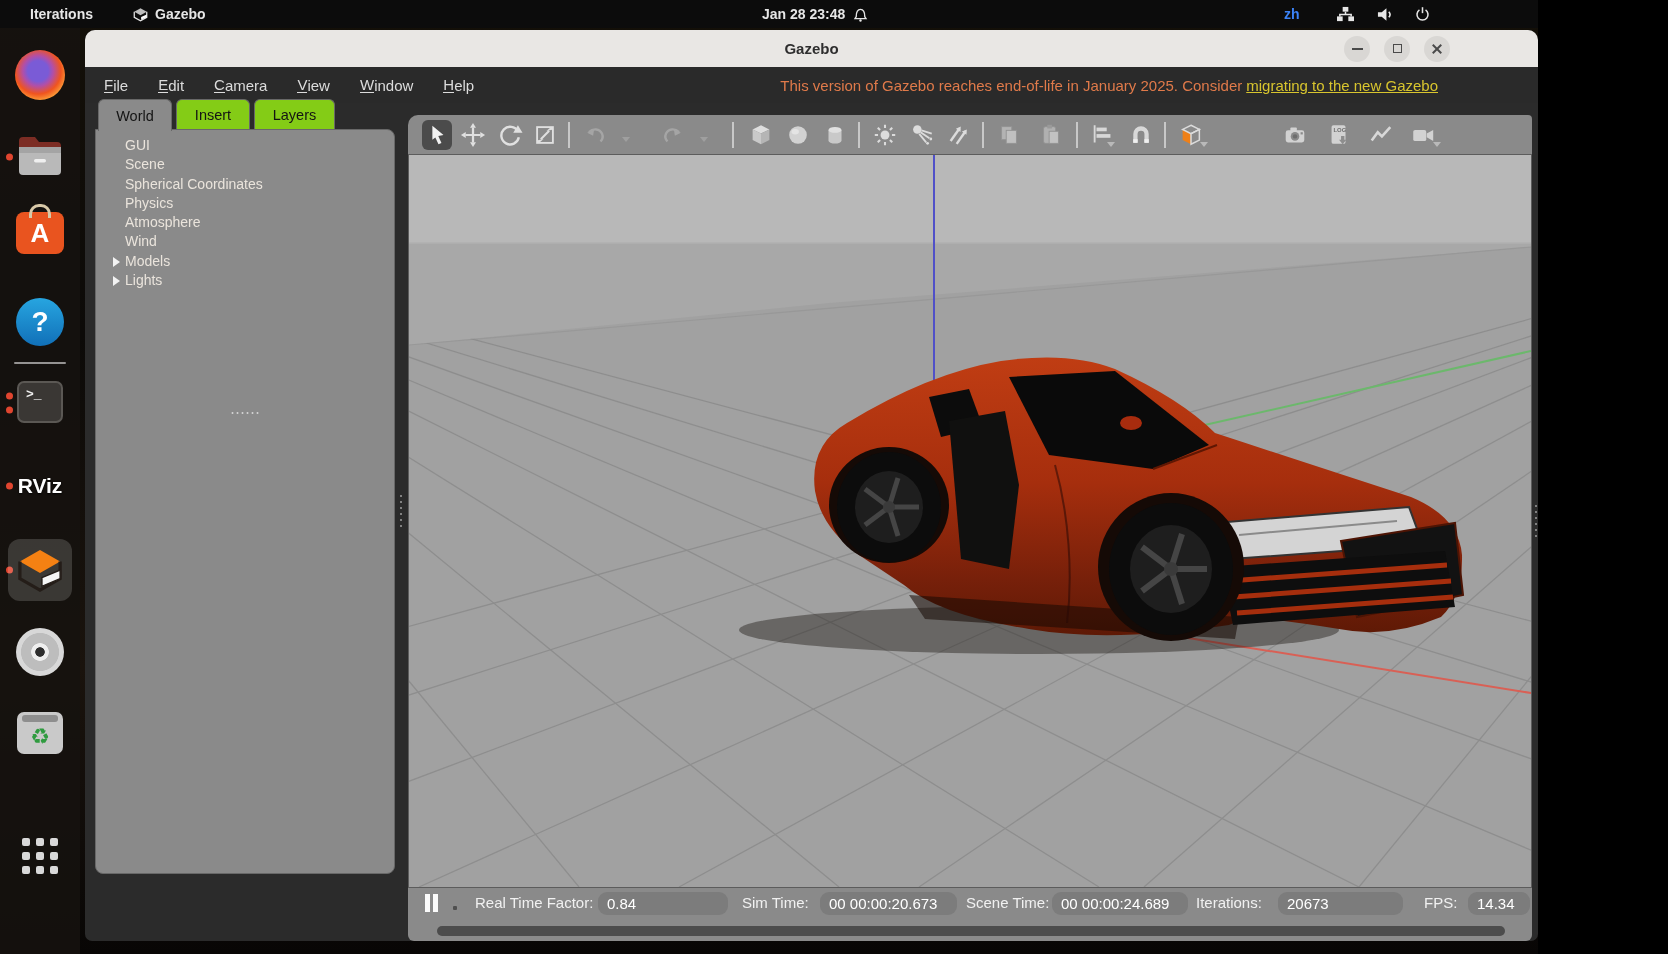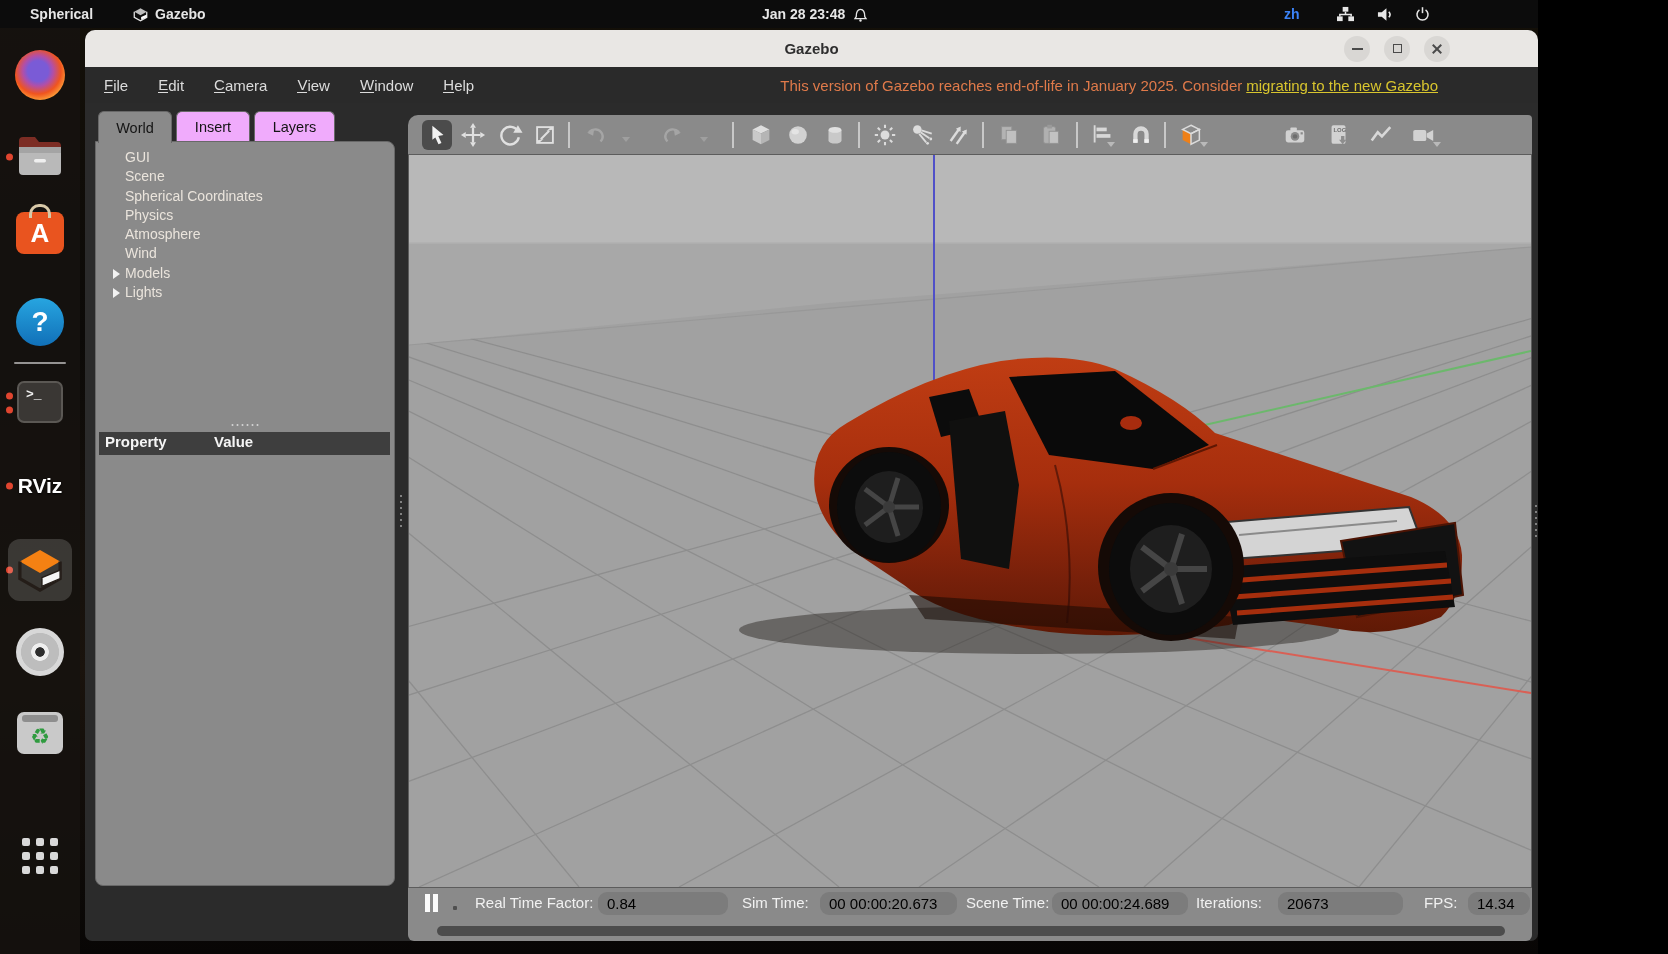--- a/index.html
+++ b/index.html
@@ -61,22 +61,22 @@
 
   #menubar { position:absolute; left:0; top:37px; width:100%; height:36px; background:#2a2a2a; }
   .menu-items { position:absolute; left:4px; top:0; height:36px; display:flex; align-items:center; }
   .menu-item { padding:0 15px; color:#dcdcdc; font-size:15px; height:36px; display:flex; align-items:center; }
   .mn-first { border-bottom:1px solid #dcdcdc; line-height:15px; }
   #eol-warning { position:absolute; right:100px; top:0; height:36px; display:flex; align-items:center; font-size:15px; white-space:nowrap; }
   #eol-warning .warn-text { color:#e07a4a;margin-left:20px; }
   #eol-warning .warn-link { color:#d8c52e; text-decoration:underline; margin-left:4px; }
 
   
-  #left-panel { position:absolute; left:10px; top:78px; width:299px; height:778px; }
-  .lp-tab { position:absolute; top:3px; height:30px; background:#f0abfc; border:1px solid #686868; border-bottom:none;
+  #left-panel { position:absolute; left:10px; top:66px; width:299px; height:778px; }
+  .lp-tab { position:absolute; top:3px; height:30px; background:#84cc16; border:1px solid #686868; border-bottom:none;
             border-radius:6px 6px 0 0; color:#141414; font-size:14.5px; display:flex; align-items:center; justify-content:center; }
   .lp-tab.active { background:#8a8a8a; height:32px; z-index:3; }
   #tab-world { left:3px; width:74px; } #tab-insert { left:81px; width:74px; } #tab-layers { left:159px; width:81px; }
   #lp-body { position:absolute; left:0; top:33px; width:300px; height:745px; background:#8a8a8a;
              border:1px solid #686868; border-radius:0 8px 8px 8px; z-index:2; }
   .tree { position:absolute; left:0; top:6px; width:100%; }
   .tree-row { position:relative; height:19.3px; line-height:19.3px; color:#eae4dc; font-size:14px; padding-left:29px; }
   .tree-arrow { position:absolute; left:17px; top:5px; width:0; height:0;
                 border-left:7px solid #f2f2f2; border-top:5px solid transparent; border-bottom:5px solid transparent; }
   .lp-splitter-dots { position:absolute; left:50%; top:282px; transform:translateX(-50%); display:flex; gap:3px; }
@@ -100,37 +100,37 @@
   .tsep { position:absolute; top:7px; width:2px; height:26px; background:#d2d2d2; opacity:.85; }
   .caret { position:absolute; top:22px; width:0; height:0; border-left:4.5px solid transparent;
            border-right:4.5px solid transparent; border-top:5px solid #b9b9b9; }
 
   #view3d { position:absolute; left:1px; top:40px; width:1122px; height:732px; background:#b8b8b8; outline:1px solid #5c5c5c; }
 
   
   #statusbar { position:absolute; left:0; top:772px; width:100%; height:35px; font-size:15px;padding-left:48px; }
   .sb-label { position:absolute; top:7px; color:#f1f1f1; }
   .sb-box { position:absolute; top:5px; height:23px; line-height:23px; background:#7c7c7c; border-radius:9px;
-            color:#000000; padding-left:9px; font-size:15px; }
+            color:#ffffff; padding-left:9px; font-size:15px; }
   #pause-btn { position:absolute; left:17px; top:7px; width:14px; height:18px; }
   #pause-btn i { position:absolute; top:0; width:4.5px; height:18px; background:#fbfbfb; }
   #pause-btn i:first-child { left:0; } #pause-btn i:last-child { left:8px; }
   #step-btn { position:absolute; left:45px; top:19px; width:4px; height:4px; background:#4f4f4f; border-radius:1px; }
   #scrollstrip { position:absolute; left:0; top:807px; width:100%; height:19px; }
   #scroll-handle { position:absolute; left:29px; top:4px; width:1068px; height:10px; background:#4c4c4c; border-radius:5px; }
 </style>
 </head>
 <body>
 
 <div id="screen">
   <div id="desktop"></div>
 
   <div id="topbar">
     <div class="tb-item" style="left:30px;">
-      <span>Spherical</span>
+      <span>Iterations</span>
     </div>
     <div class="tb-item" style="left:133px;">
       <svg class="gz-mini" viewBox="0 0 48 48">
         <polygon points="24,4 44,15 24,26 4,15" fill="#bdbdbd"></polygon>
         <path d="M4 15 L4 33 L24 44 L44 33 L44 15" fill="none" stroke="#e6e6e6" stroke-width="4"></path>
         <polygon points="26,32 44,24 44,33 26,41" fill="#fdfdfd"></polygon>
       </svg>
       <span>Gazebo</span>
     </div>
     <div class="tb-item" style="left:762px;">
@@ -321,24 +321,20 @@
           <div class="tree-row"><span class="tree-arrow"></span><span>Lights</span></div>
         </div>
         <div class="lp-splitter-dots">
             <i></i>
             <i></i>
             <i></i>
             <i></i>
             <i></i>
             <i></i>
           </div>
-        <div id="prop-header">
-          <span class="ph-prop">Property</span>
-          <span class="ph-val">Value</span>
-        </div>
       </div>
     </div>
 
     <div class="v-dots" id="split-left">
         <i></i>
         <i></i>
         <i></i>
         <i></i>
         <i></i>
         <i></i>

